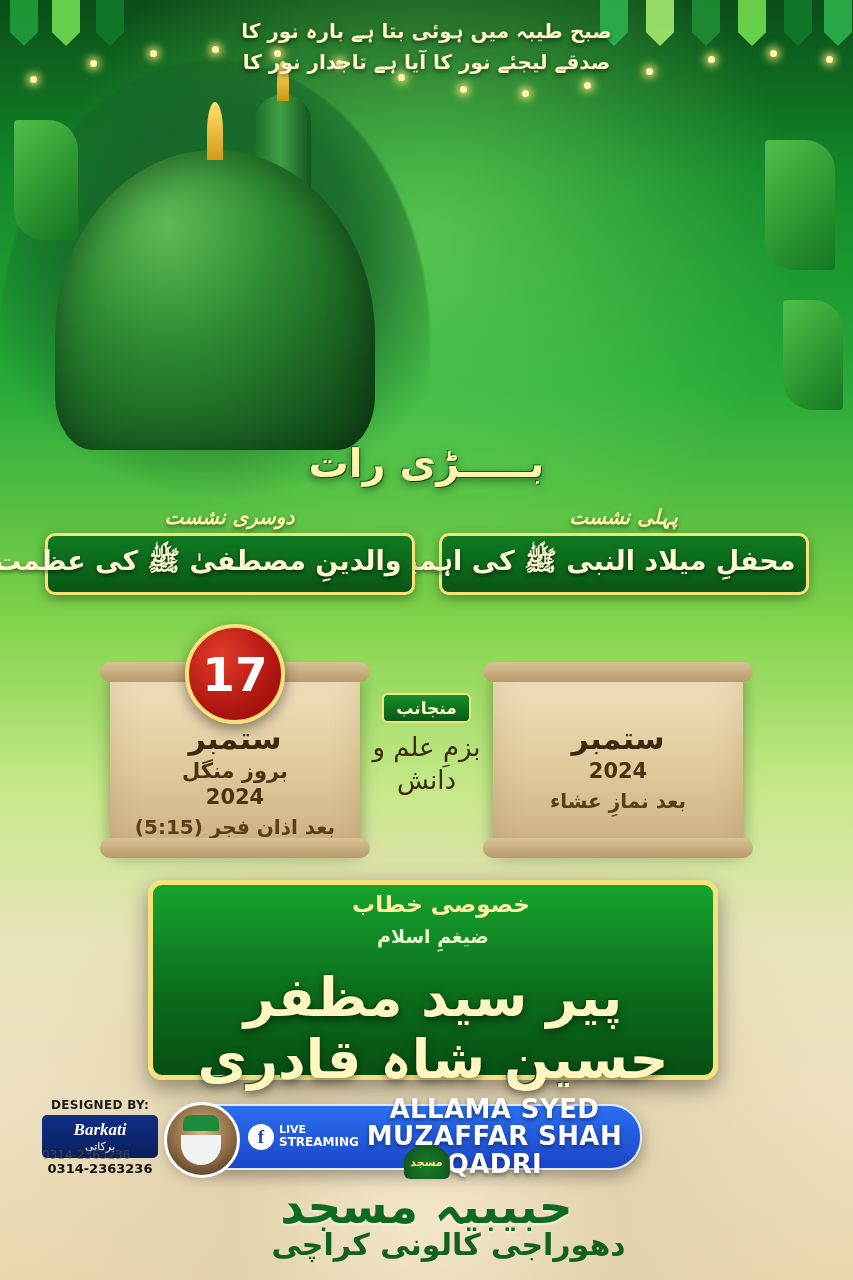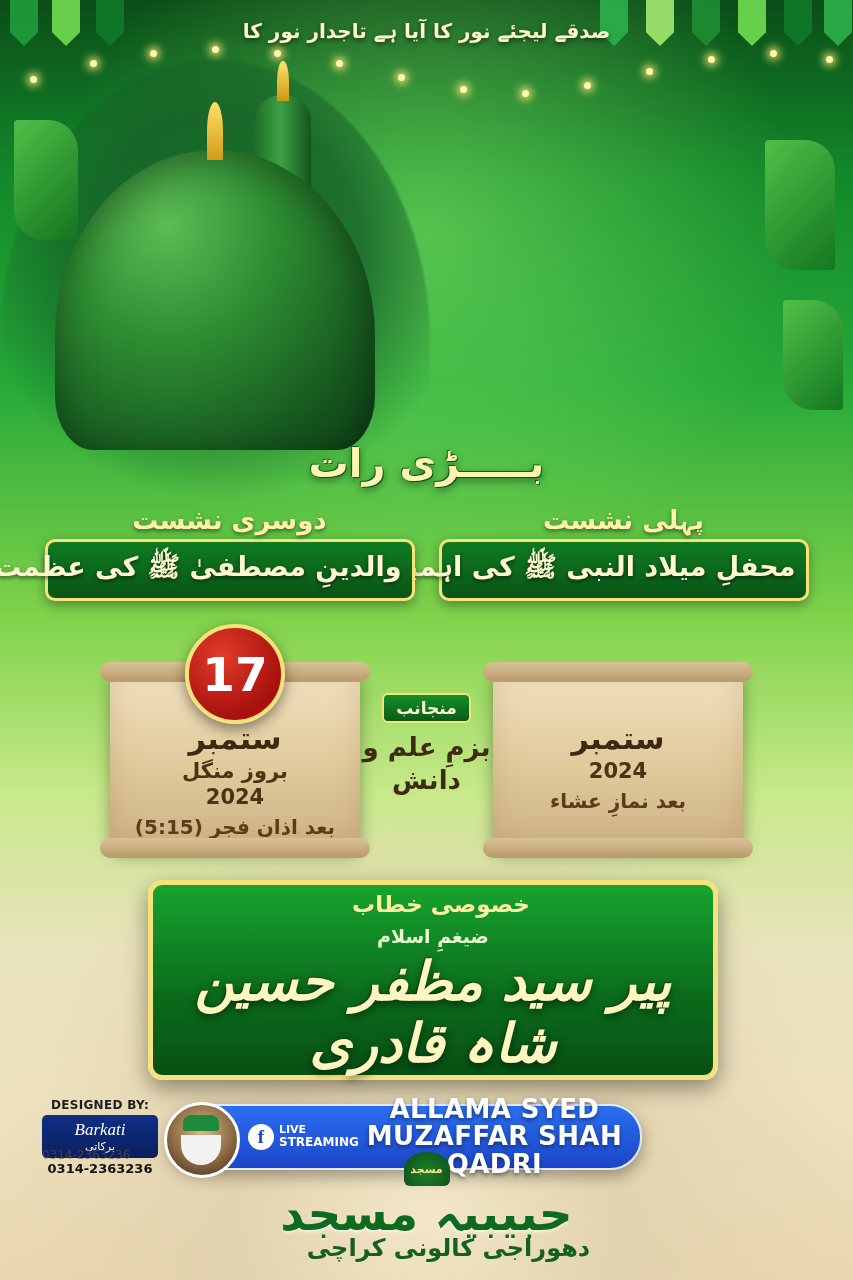--- a/index.html
+++ b/index.html
@@ -95,22 +95,23 @@
   }
 
   .sessions{
     position:absolute;left:0;right:0;top:505px;height:110px;
     display:flex;flex-direction:row-reverse;justify-content:center;gap:24px;
   }
   .session{
     width:370px;position:relative;text-align:center;direction:rtl;
   }
   .session .label{
-    font-size:26px;font-weight:800;color:#fff2a8;margin-bottom:4px;
+    font-size:20px;font-weight:800;color:#fff2a8;margin-bottom:4px;
     text-shadow:0 2px 4px rgba(0,0,0,.5);
+    font-style:italic;
   }
   .session .plate{
     background:linear-gradient(180deg,#0f7b22,#0a5516);
     border:3px solid #f6e27a;border-radius:10px;
     padding:8px 10px;font-size:27px;font-weight:900;color:#fff8d0;
     text-shadow:0 2px 4px rgba(0,0,0,.55);
     box-shadow:0 4px 12px rgba(0,0,0,.35);
     white-space:nowrap;
   }
 
@@ -146,47 +147,46 @@
   .center-badge{
     position:absolute;left:50%;top:63px;transform:translateX(-50%);
     width:150px;text-align:center;direction:rtl;
   }
   .center-badge .tag{
     display:inline-block;background:linear-gradient(180deg,#12902a,#0a5a17);
     border:2px solid #f6e27a;border-radius:6px;color:#fff7c8;
     font-size:17px;font-weight:800;padding:3px 12px;
   }
   .center-badge .bazm{
-    margin-top:8px;font-size:26px;font-weight:700;color:#3f2c10;line-height:1.25;
+    margin-top:8px;font-size:26px;font-weight:400;color:#3f2c10;line-height:1.25;
   }
 
   .khitab{
     position:absolute;left:148px;top:880px;width:560px;height:190px;
     background:linear-gradient(180deg,#17a32e,#0b6a1b 60%,#085014);
     border:5px solid #f5e27c;border-radius:14px;
     box-shadow:0 8px 22px rgba(0,0,0,.4);
     direction:rtl;text-align:center;
   }
   .khitab .kh-top{margin-top:6px;font-size:23px;font-weight:800;color:#ffeea0;padding-left:16px;}
   .khitab .kh-sub{font-size:19px;font-weight:700;color:#eaffd0;margin-top:8px;}
   .khitab .kh-name{
-    margin-top:4px;font-size:54px;font-weight:900;color:#fff6c0;line-height:1.15;
+    margin-top:20px;font-size:54px;font-weight:900;color:#fff6c0;line-height:1.15;
     text-shadow:0 3px 8px rgba(0,0,0,.5),-1px -1px 0 #0a4f14;
-    font-style:italic;
   }
 
   .designed{
     position:absolute;left:42px;top:1098px;width:116px;text-align:center;
   }
   .designed .dtitle{font-size:12px;font-weight:800;color:#1c1c1c;letter-spacing:.3px;}
   .designed .dbox{
     margin-top:3px;background:linear-gradient(180deg,#0f2f86,#0a1f5c);
     border-radius:5px;color:#fff;padding:5px 4px;
   }
-  .designed .dname{font-size:17px;font-weight:400;font-style:italic;font-family:"Liberation Serif",serif;}
+  .designed .dname{font-size:17px;font-weight:700;font-style:italic;font-family:"Liberation Serif",serif;}
   .designed .durdu{font-size:11px;}
   .designed .dphone{font-size:13px;font-weight:800;color:#111;margin-top:3px;}
 
   .livebar{
     position:absolute;left:168px;top:1104px;width:470px;height:62px;
     background:linear-gradient(180deg,#2b6ef0,#1b46c8);
     border-radius:32px;border:2px solid #dfe9ff;
     display:flex;align-items:center;
     box-shadow:0 6px 16px rgba(0,0,0,.35);
   }
@@ -216,21 +216,21 @@
     width:46px;height:34px;margin:12px auto 2px;
     background:radial-gradient(circle at 50% 60%,#1d7f2c,#0b4d18);
     border-radius:50% 50% 6px 6px;color:#ffe68a;font-size:11px;font-weight:800;
     display:flex;align-items:center;justify-content:center;
   }
   .venue .vname{
     font-size:47px;font-weight:900;color:#0e6a1f;line-height:1.1;
     text-shadow:0 2px 3px rgba(255,255,255,.6);
   }
   .venue .vaddr{
-    font-size:24px;font-weight:800;color:#13601f;margin-top:-6px;padding-left:44px;
+    font-size:30px;font-weight:800;color:#13601f;margin-top:-6px;padding-left:44px;
   }
   .watermark{
     position:absolute;left:42px;top:1148px;font-size:12px;color:#6a5a3a;opacity:.6;
   }
 </style>
 </head>
 <body>
 
 <div id="poster">
 
@@ -265,20 +265,21 @@
     <div class="bulb" style="left:708px;top:26px"></div>
     <div class="bulb" style="left:770px;top:20px"></div>
     <div class="bulb" style="left:826px;top:26px"></div>
   </div>
 
   <div class="leafflag" style="right:18px;top:140px;width:70px;height:130px;"></div>
   <div class="leafflag" style="right:10px;top:300px;width:60px;height:110px;"></div>
   <div class="leafflag" style="left:14px;top:120px;width:64px;height:120px;"></div>
 
   <div class="top-couplet">
+    <div>صبح طیبہ میں ہوئی بتا ہے بارہ نور کا</div>
     <div>صدقے لیجئے نور کا آیا ہے تاجدار نور کا</div>
   </div>
 
 
   <div class="badi-raat">بـــــڑی رات</div>
 
   <div class="sessions">
     <div class="session">
       <div class="label">پہلی نشست</div>
       <div class="plate">محفلِ میلاد النبی ﷺ کی اہمیت</div>

